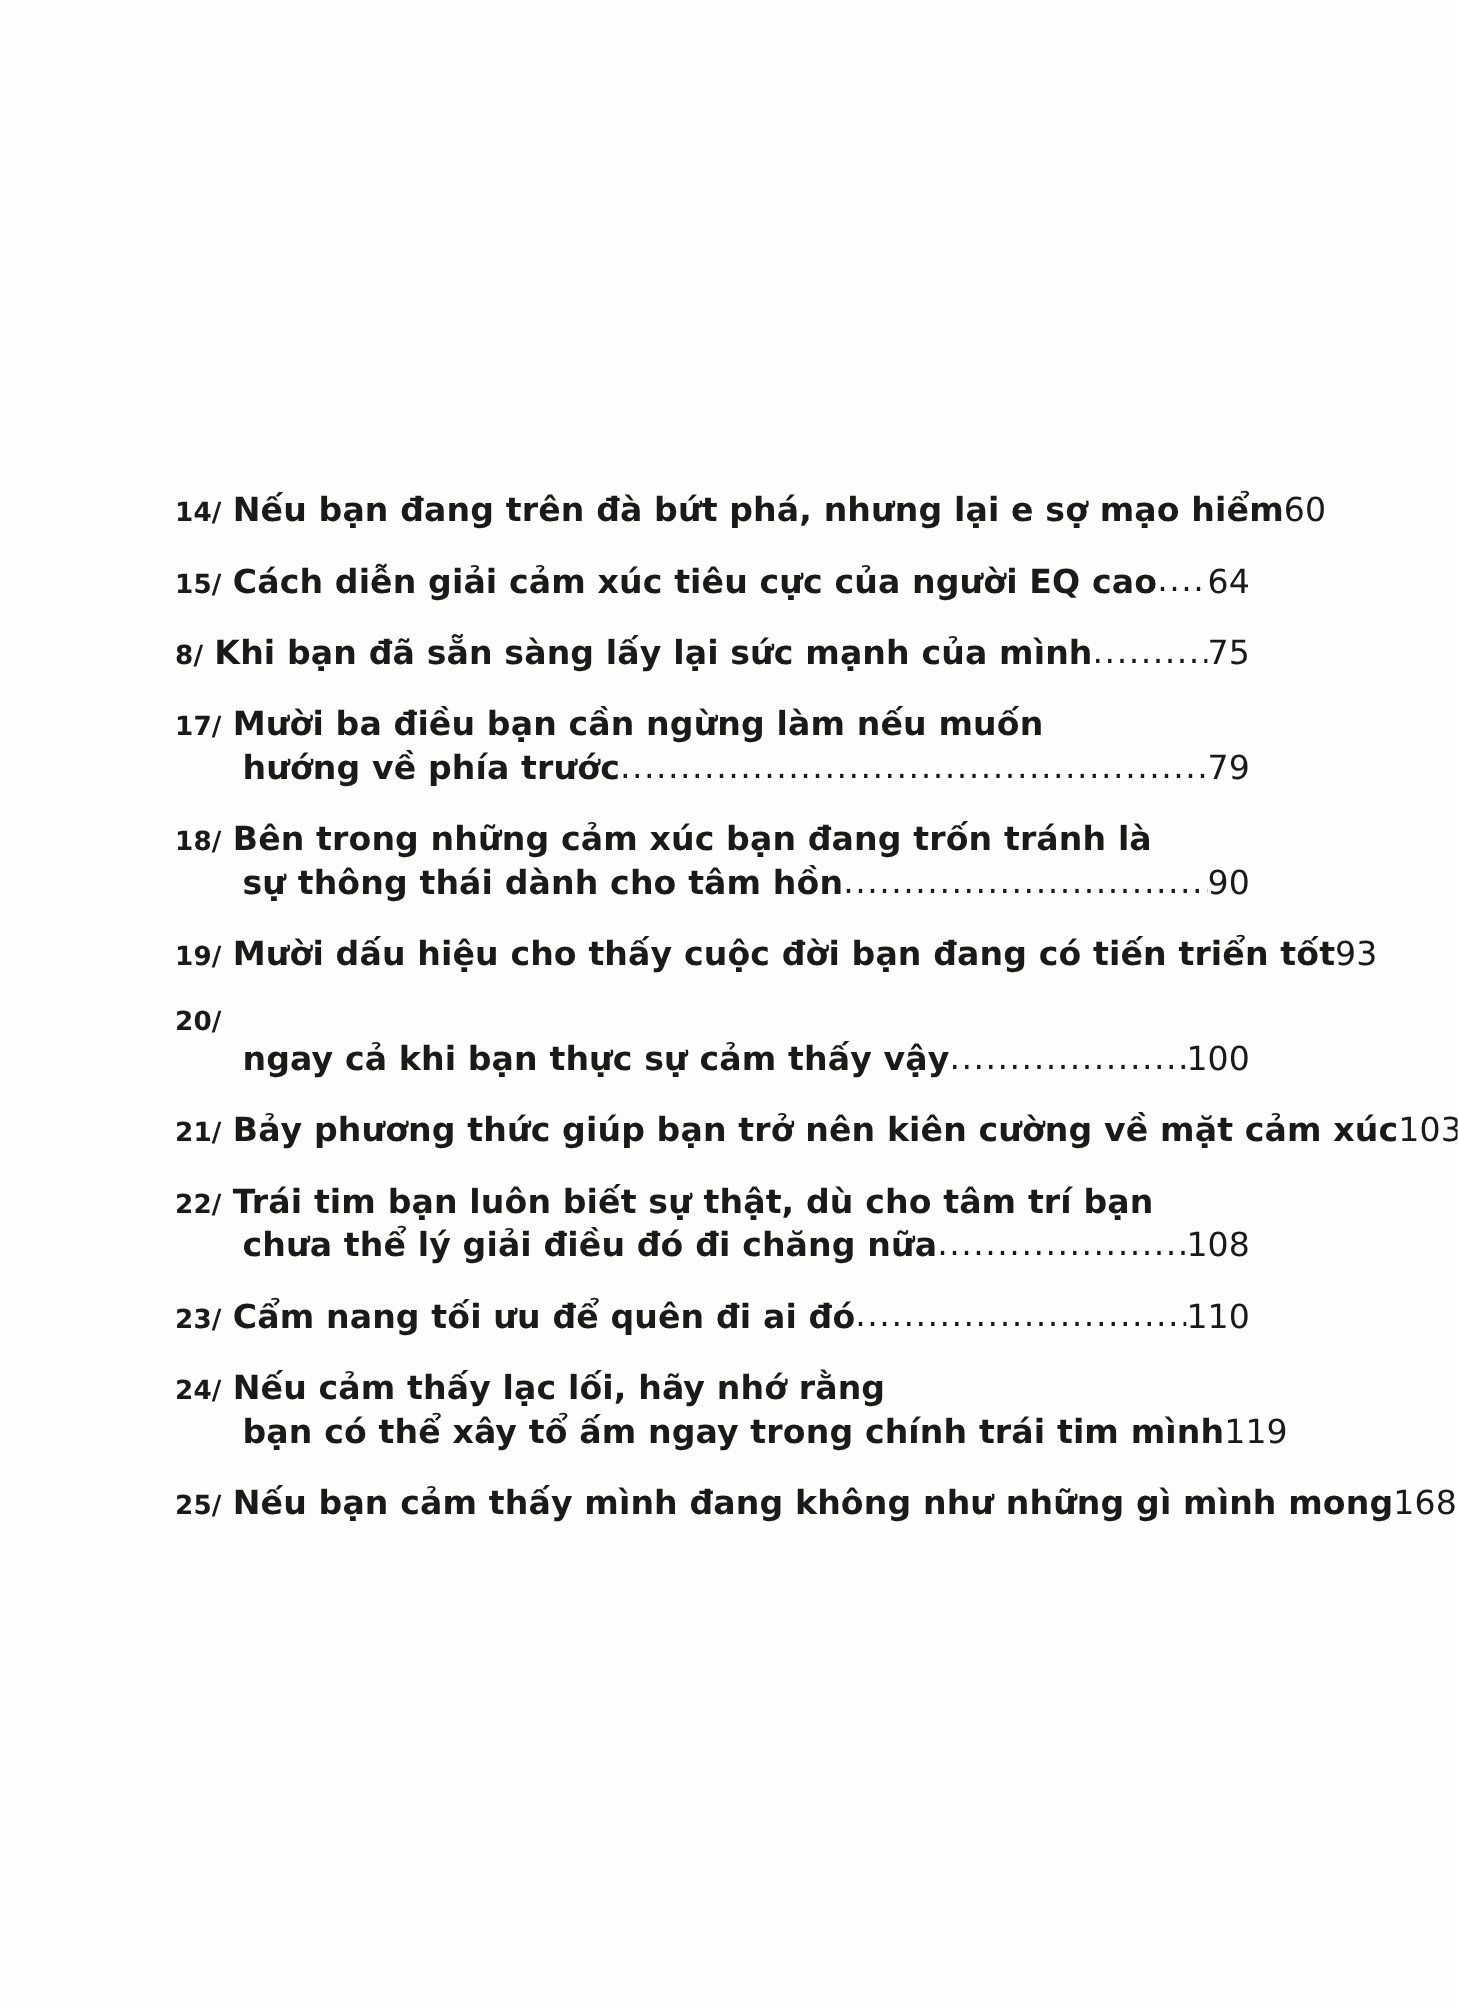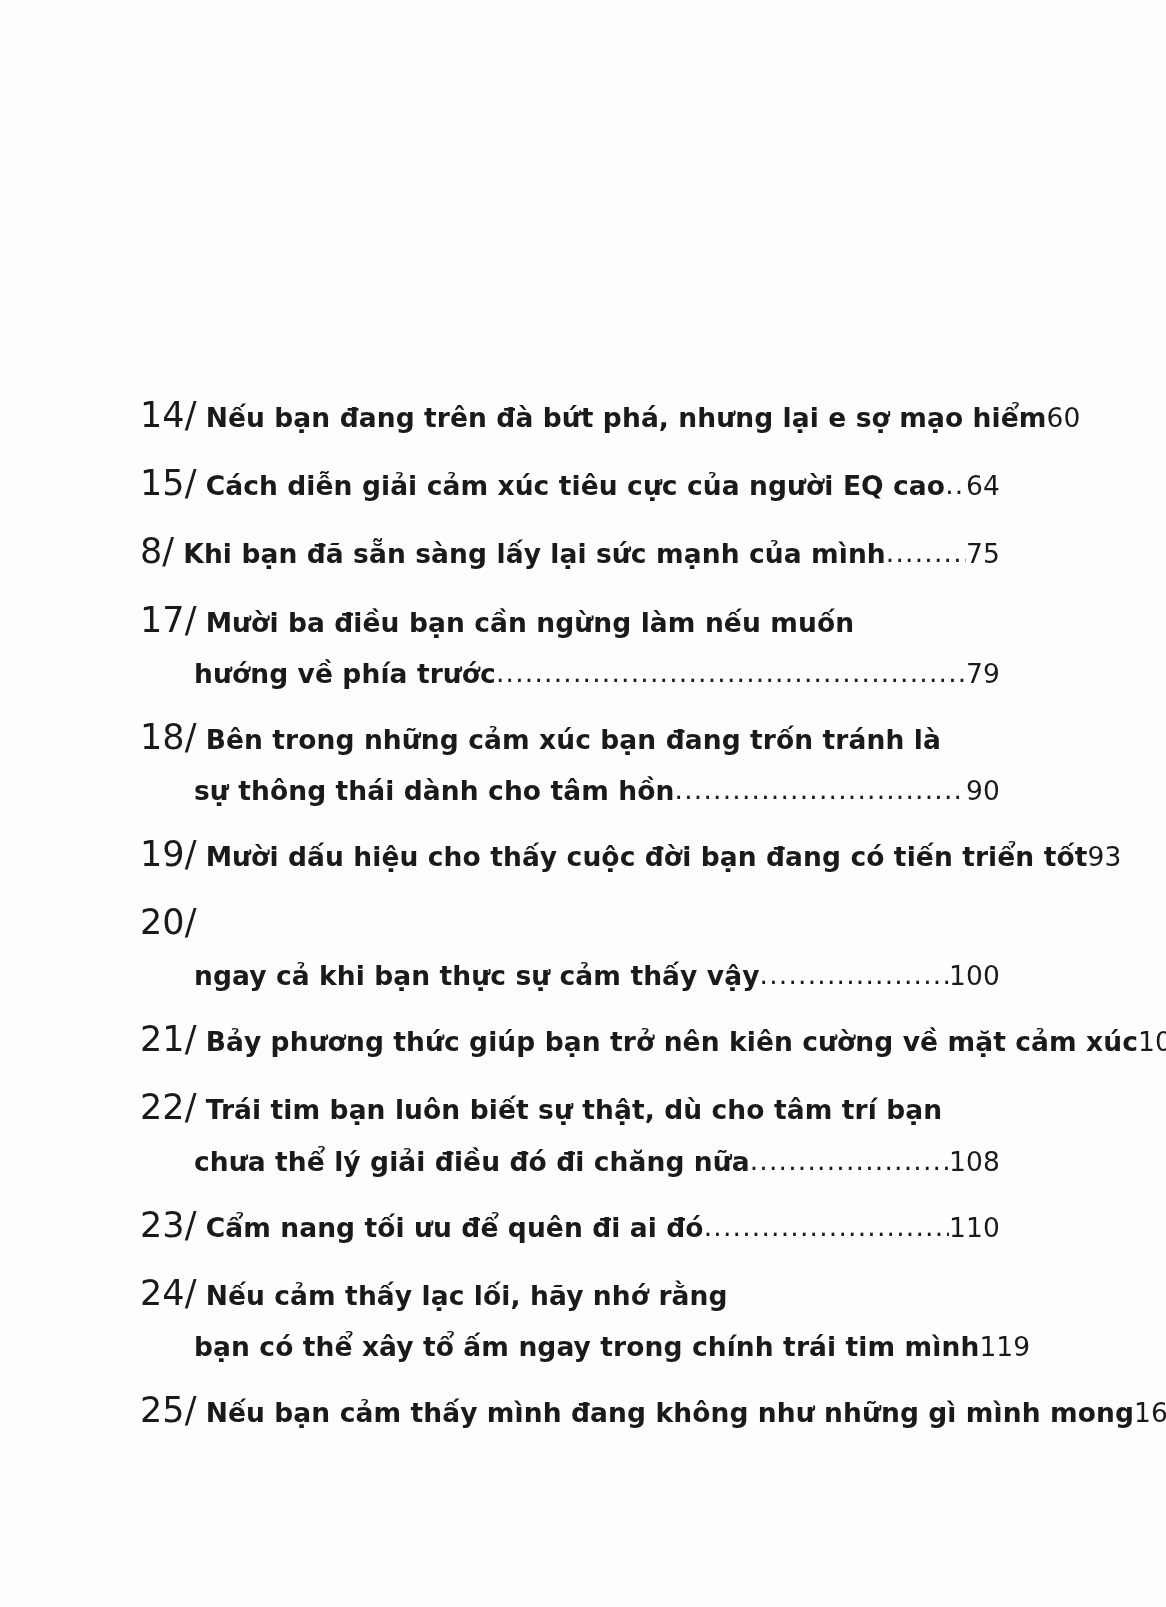--- a/index.html
+++ b/index.html
@@ -35,25 +35,25 @@
   }
   .toc-line {
     display: flex;
     align-items: baseline;
     width: 100%;
     font-size: 26.5px;
     line-height: 1.32;
     letter-spacing: 0.1px;
   }
   .num {
-    font-weight: normal;
+    font-weight: bold;
     flex: 0 0 auto;
     white-space: nowrap;
     padding-right: 9px;
-    font-size: 35px;
+    font-size: 21px;
   }
   .title {
     flex: 0 0 auto;
     white-space: nowrap;
     font-weight: bold;
   }
   .indent {
     flex: 0 0 auto;
     width: 54px;
   }
@@ -70,21 +70,21 @@
   }
   .leader.none {
     letter-spacing: 0;
   }
   .pagenum {
     flex: 0 0 auto;
     white-space: nowrap;
     padding-left: 0px;
   }
   .line2 {
-    margin-top: 14px;
+    margin-top: 0;
   }
 </style>
 </head>
 <body>
 
 <div class="page">
   <div class="toc">
 
     <div class="toc-entry">
       <div class="toc-line">

